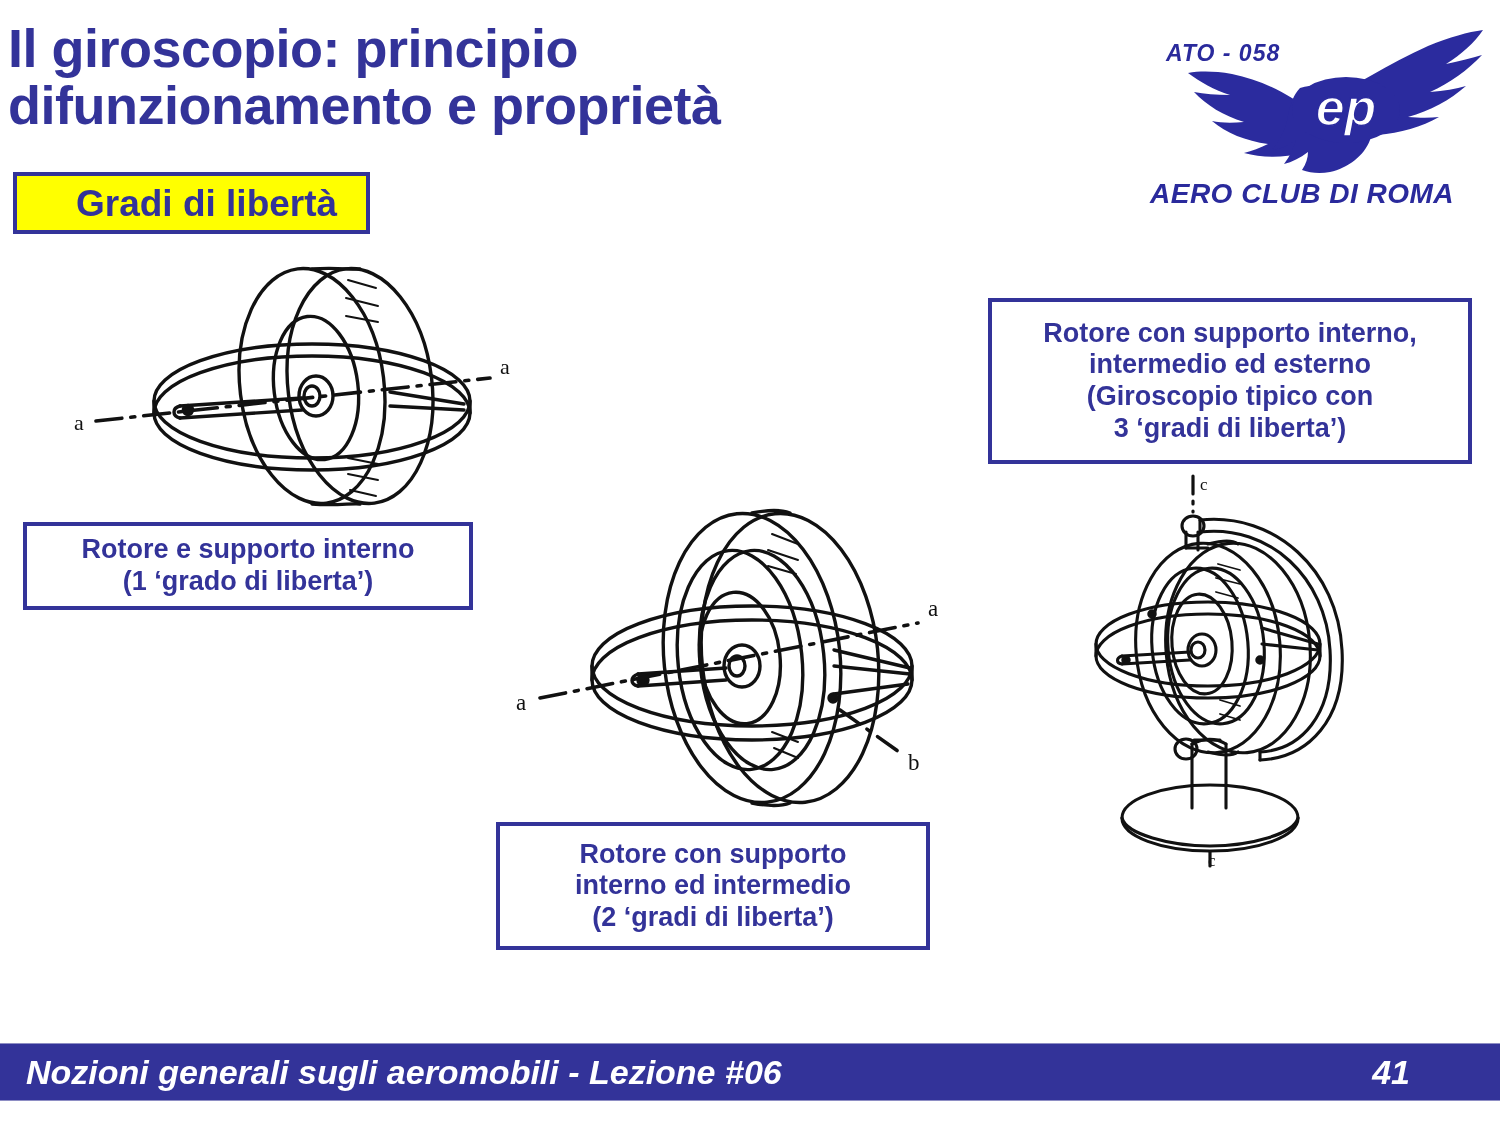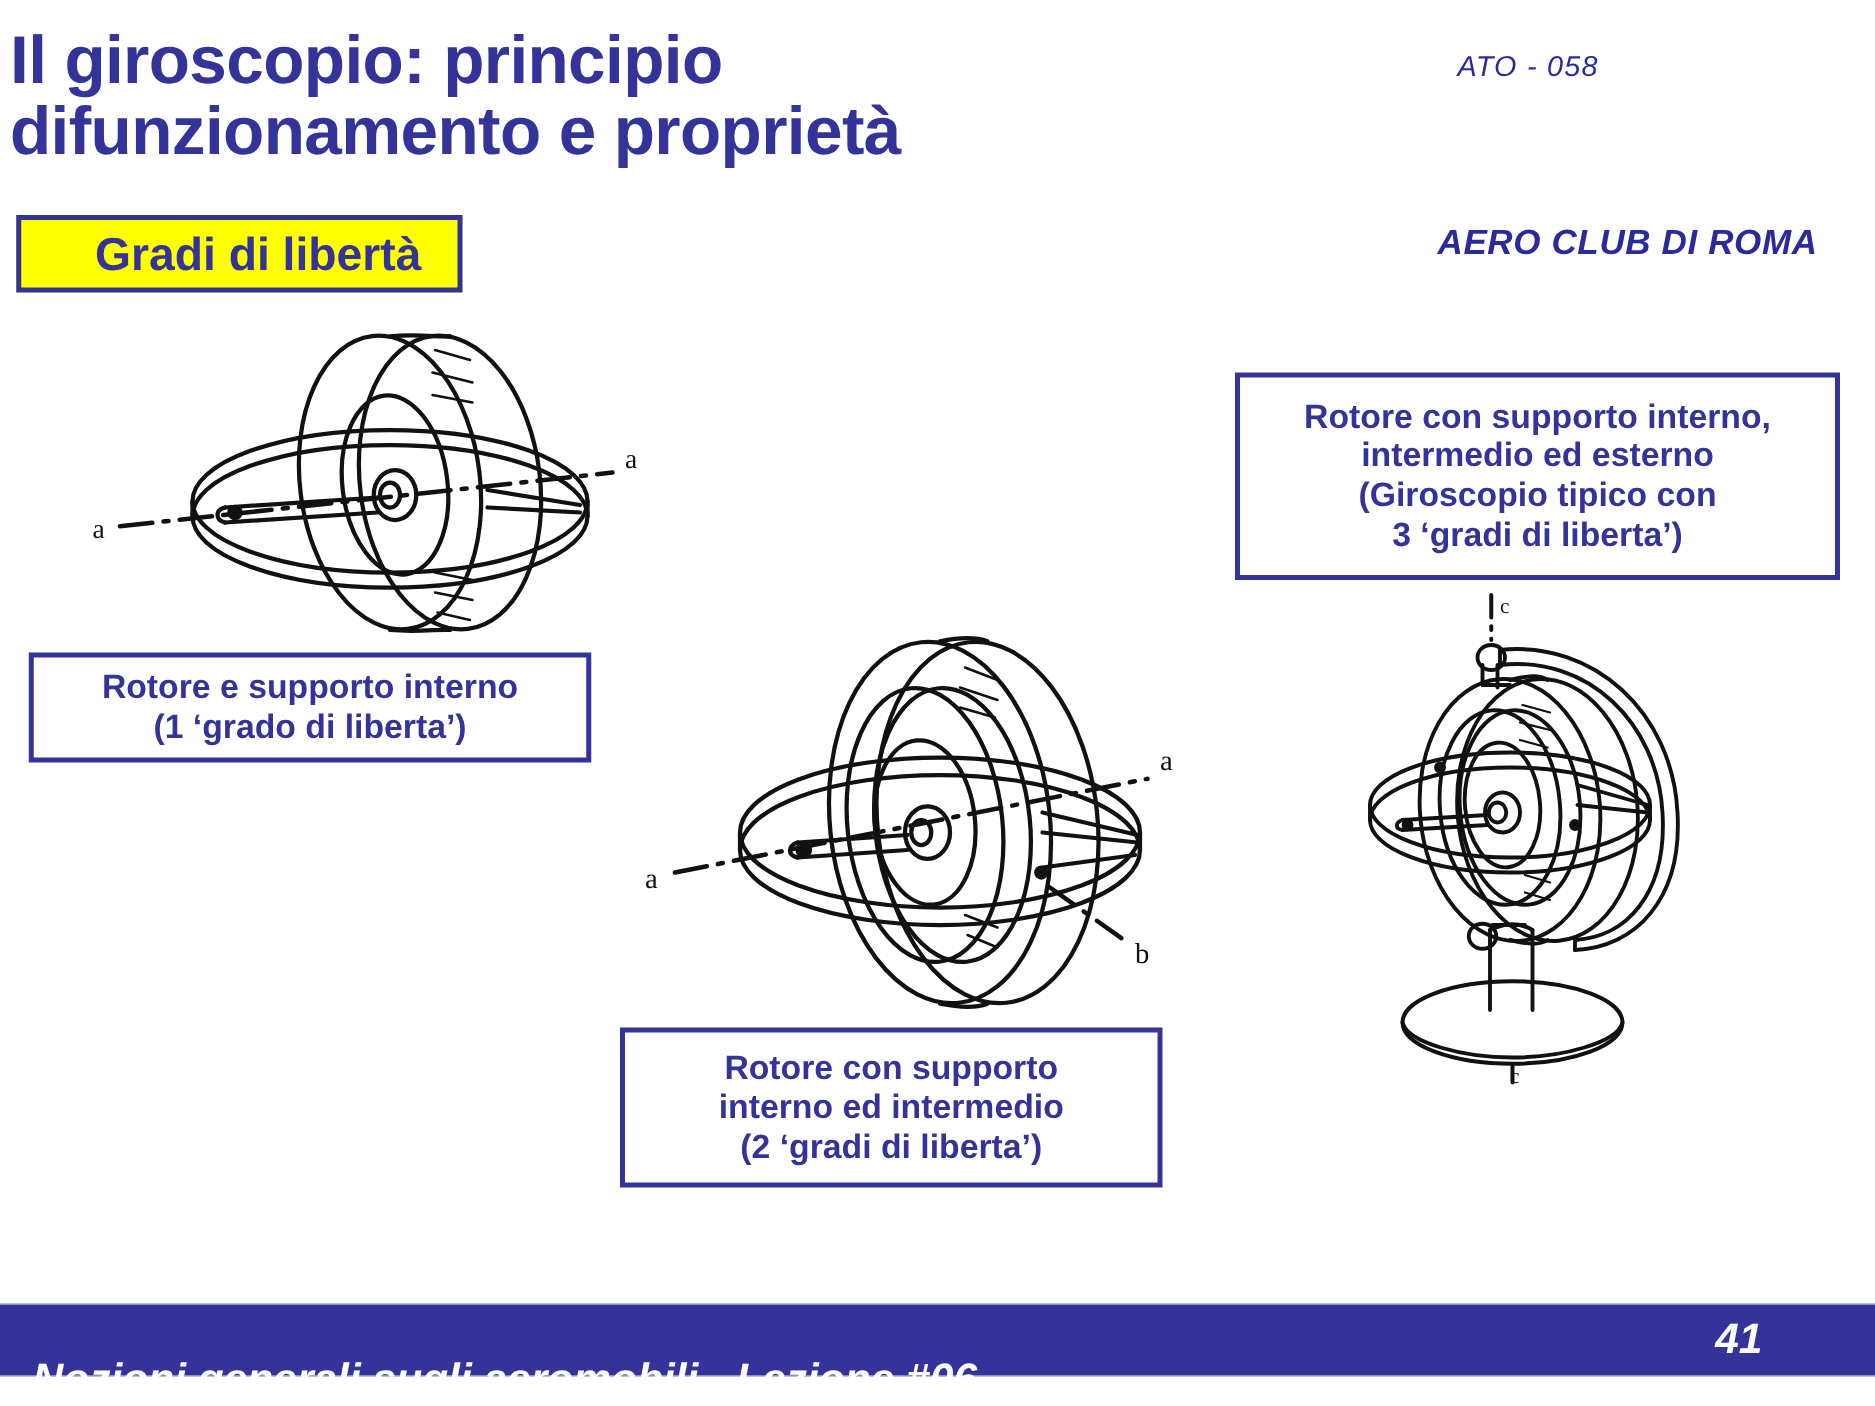--- a/index.html
+++ b/index.html
@@ -62,21 +62,21 @@
     top: 18px;
     width: 340px;
     height: 200px;
   }
   .logo-ato {
     position: absolute;
     left: 16px;
     top: 22px;
     color: #2a2a9c;
     font-size: 23px;
-    font-weight: normal;
+    font-weight: bold;
     font-style: italic;
     letter-spacing: 1px;
   }
   .logo-eagle {
     position: absolute;
     left: 0px;
     top: 10px;
     width: 340px;
     height: 150px;
   }
@@ -136,21 +136,20 @@
   .footer-title {
     position: absolute;
     left: 26px;
     top: 50%;
     transform: translateY(-50%);
     color: #ffffff;
     font-size: 34px;
     font-weight: bold;
     font-style: italic;
     white-space: nowrap;
-    margin-top: 32px;
   }
   .footer-page {
     position: absolute;
     right: 90px;
     top: 50%;
     transform: translateY(-50%);
     color: #ffffff;
     font-size: 34px;
     font-weight: bold;
     font-style: italic;
@@ -165,20 +164,46 @@
     <span class="line">Il giroscopio: principio</span>
     <span class="line">difunzionamento e proprietà</span>
   </div>
 
   <div class="yellow-box">
     <span class="yellow-box-label">Gradi di libertà</span>
   </div>
 
   <div class="logo-block">
     <div class="logo-ato">ATO - 058</div>
+    <div class="logo-eagle">
+      <svg viewBox="0 0 340 150" xmlns="http://www.w3.org/2000/svg">
+
+        <path d="M168 78 C 200 60, 240 35, 278 18 C 300 9, 318 4, 333 2
+                 C 325 14, 312 26, 296 36 C 310 33, 322 30, 332 27
+                 C 318 42, 300 55, 280 64 C 294 63, 306 61, 316 58
+                 C 300 72, 280 83, 258 89 C 270 90, 280 90, 289 89
+                 C 272 99, 250 105, 228 107 C 210 108, 190 104, 176 97 Z" fill="#2b2b9e"></path>
+
+        <path d="M164 86 C 140 66, 112 52, 82 46 C 64 43, 50 43, 38 45
+                 C 50 54, 64 62, 80 67 C 66 67, 54 66, 44 64
+                 C 56 77, 74 88, 94 94 C 82 95, 71 95, 62 93
+                 C 76 105, 96 113, 118 116 C 110 120, 102 123, 94 125
+                 C 112 130, 134 130, 152 125 Z" fill="#2b2b9e"></path>
+
+        <path d="M150 60 C 170 54, 192 58, 206 70 C 220 82, 224 98, 220 112
+                 C 214 128, 198 140, 180 144 C 170 146, 160 145, 152 142
+                 C 156 136, 158 130, 158 124
+                 C 150 130, 142 134, 134 136 C 140 128, 144 120, 146 112
+                 C 138 118, 130 121, 122 122 C 130 112, 136 100, 138 88
+                 C 140 76, 144 66, 150 60 Z" fill="#2b2b9e"></path>
+
+        <ellipse cx="196" cy="82" rx="54" ry="33" fill="#2b2b9e"></ellipse>
+        <text x="196" y="97" text-anchor="middle" font-family="'Liberation Sans', sans-serif" font-size="52" font-weight="bold" font-style="italic" fill="#ffffff" stroke="#2b2b9e" stroke-width="1.5">ep</text>
+      </svg>
+    </div>
     <div class="logo-caption">AERO CLUB DI ROMA</div>
   </div>
 
   <div class="figure" id="figure-one">
     <svg viewBox="0 0 570 260" xmlns="http://www.w3.org/2000/svg">
       <g fill="none" stroke="#111111" stroke-width="3.4" stroke-linecap="round" stroke-linejoin="round">
 
         <ellipse cx="252" cy="143" rx="158" ry="57"></ellipse>
         <ellipse cx="252" cy="155" rx="158" ry="57"></ellipse>
         <path d="M94 143 L94 155"></path>

